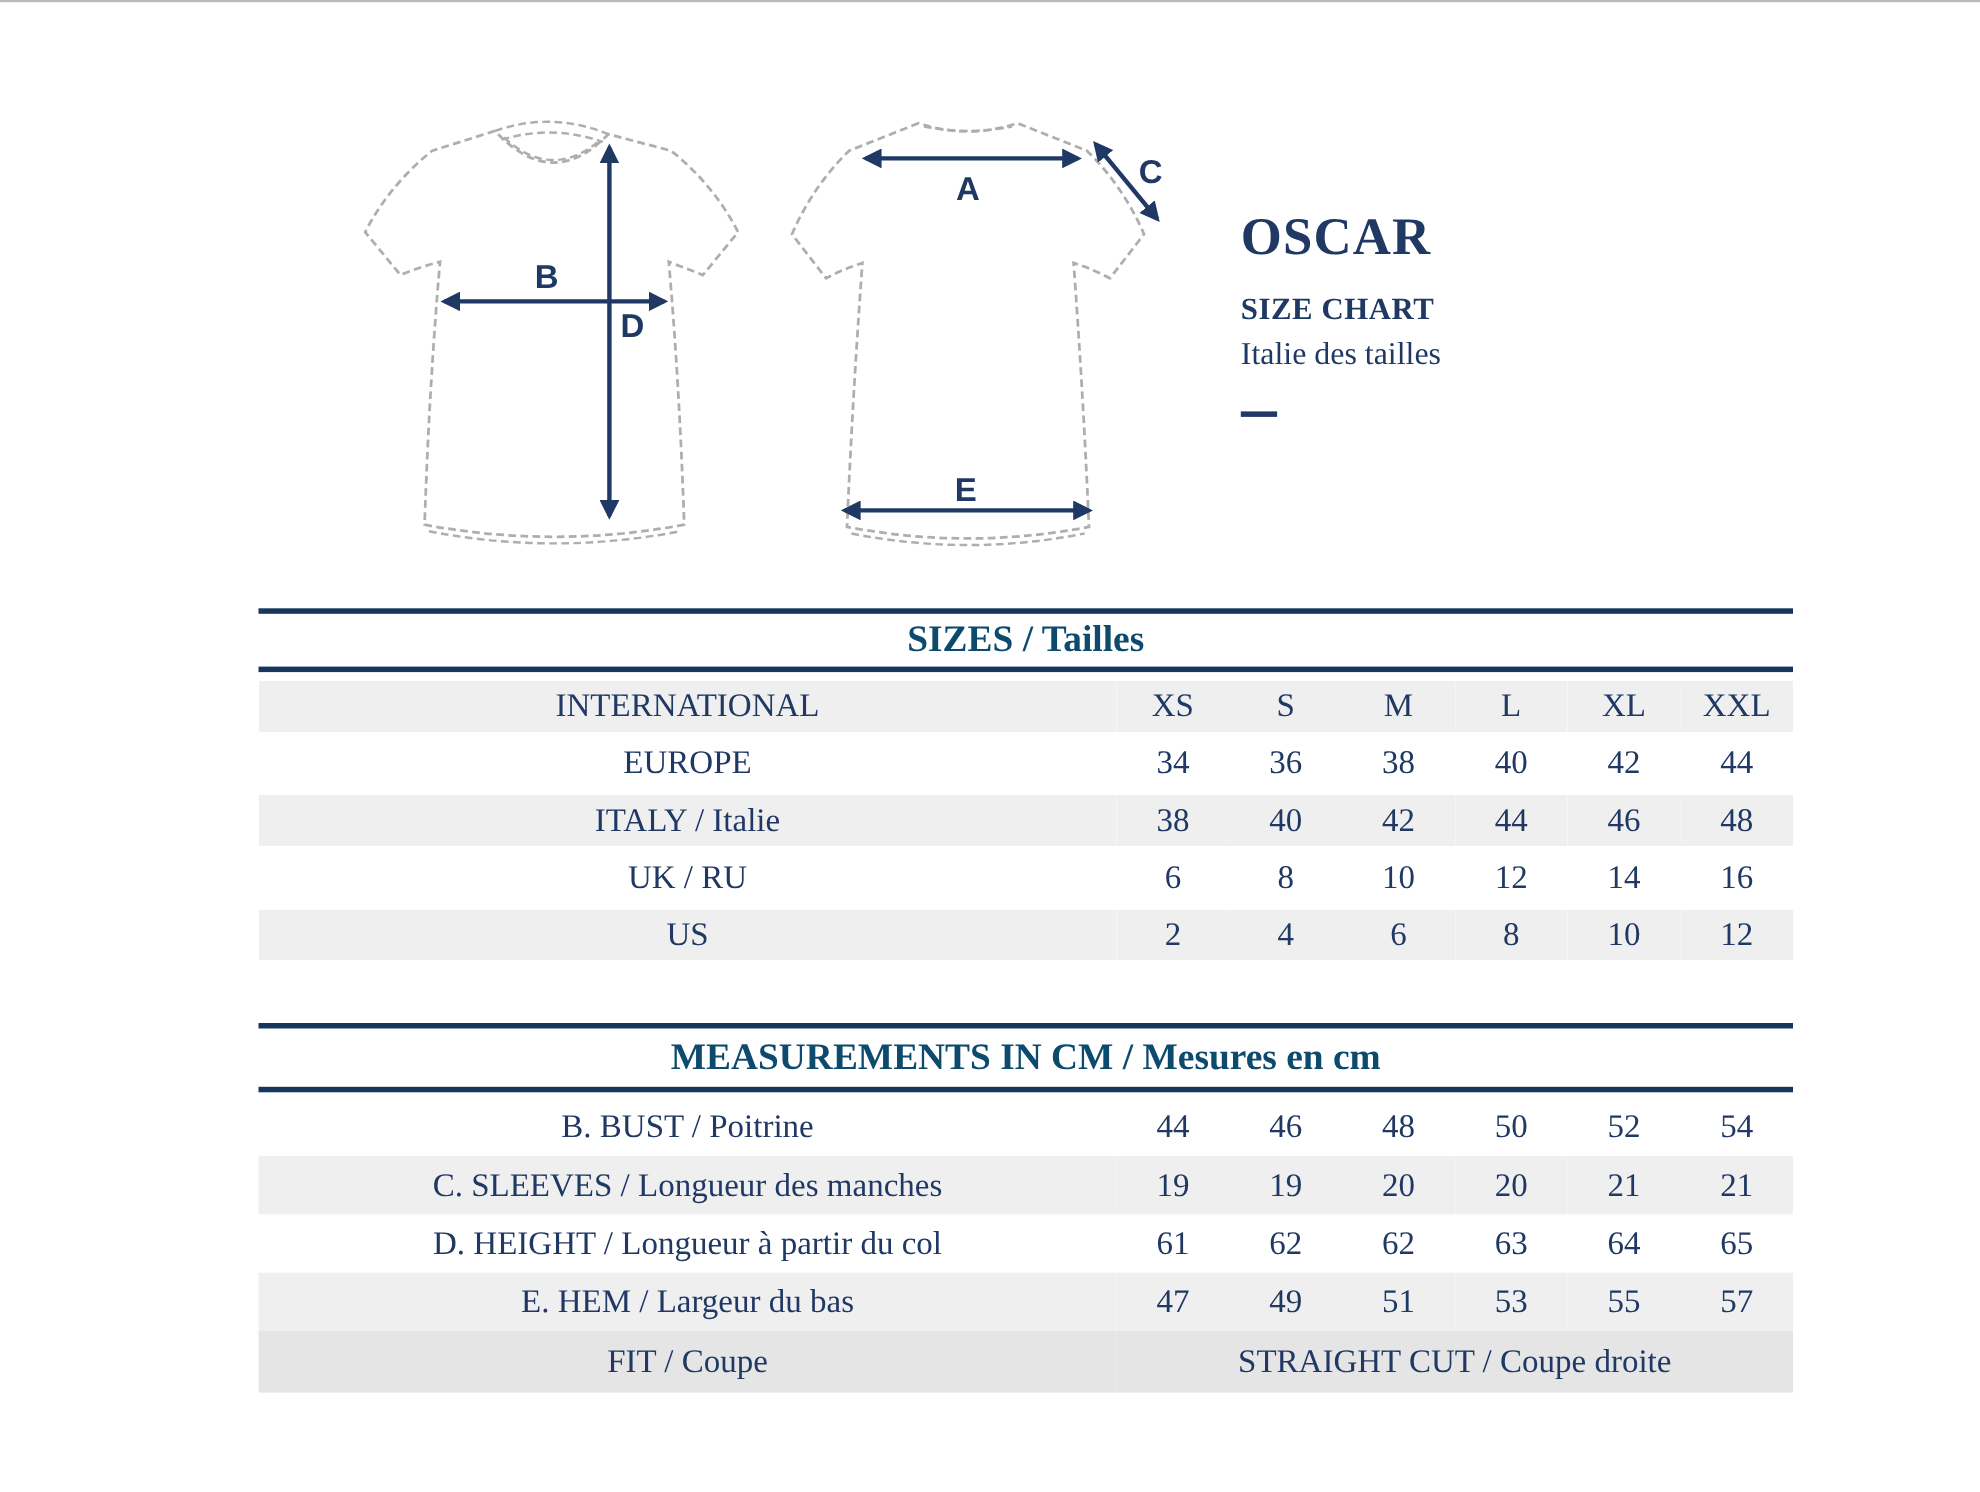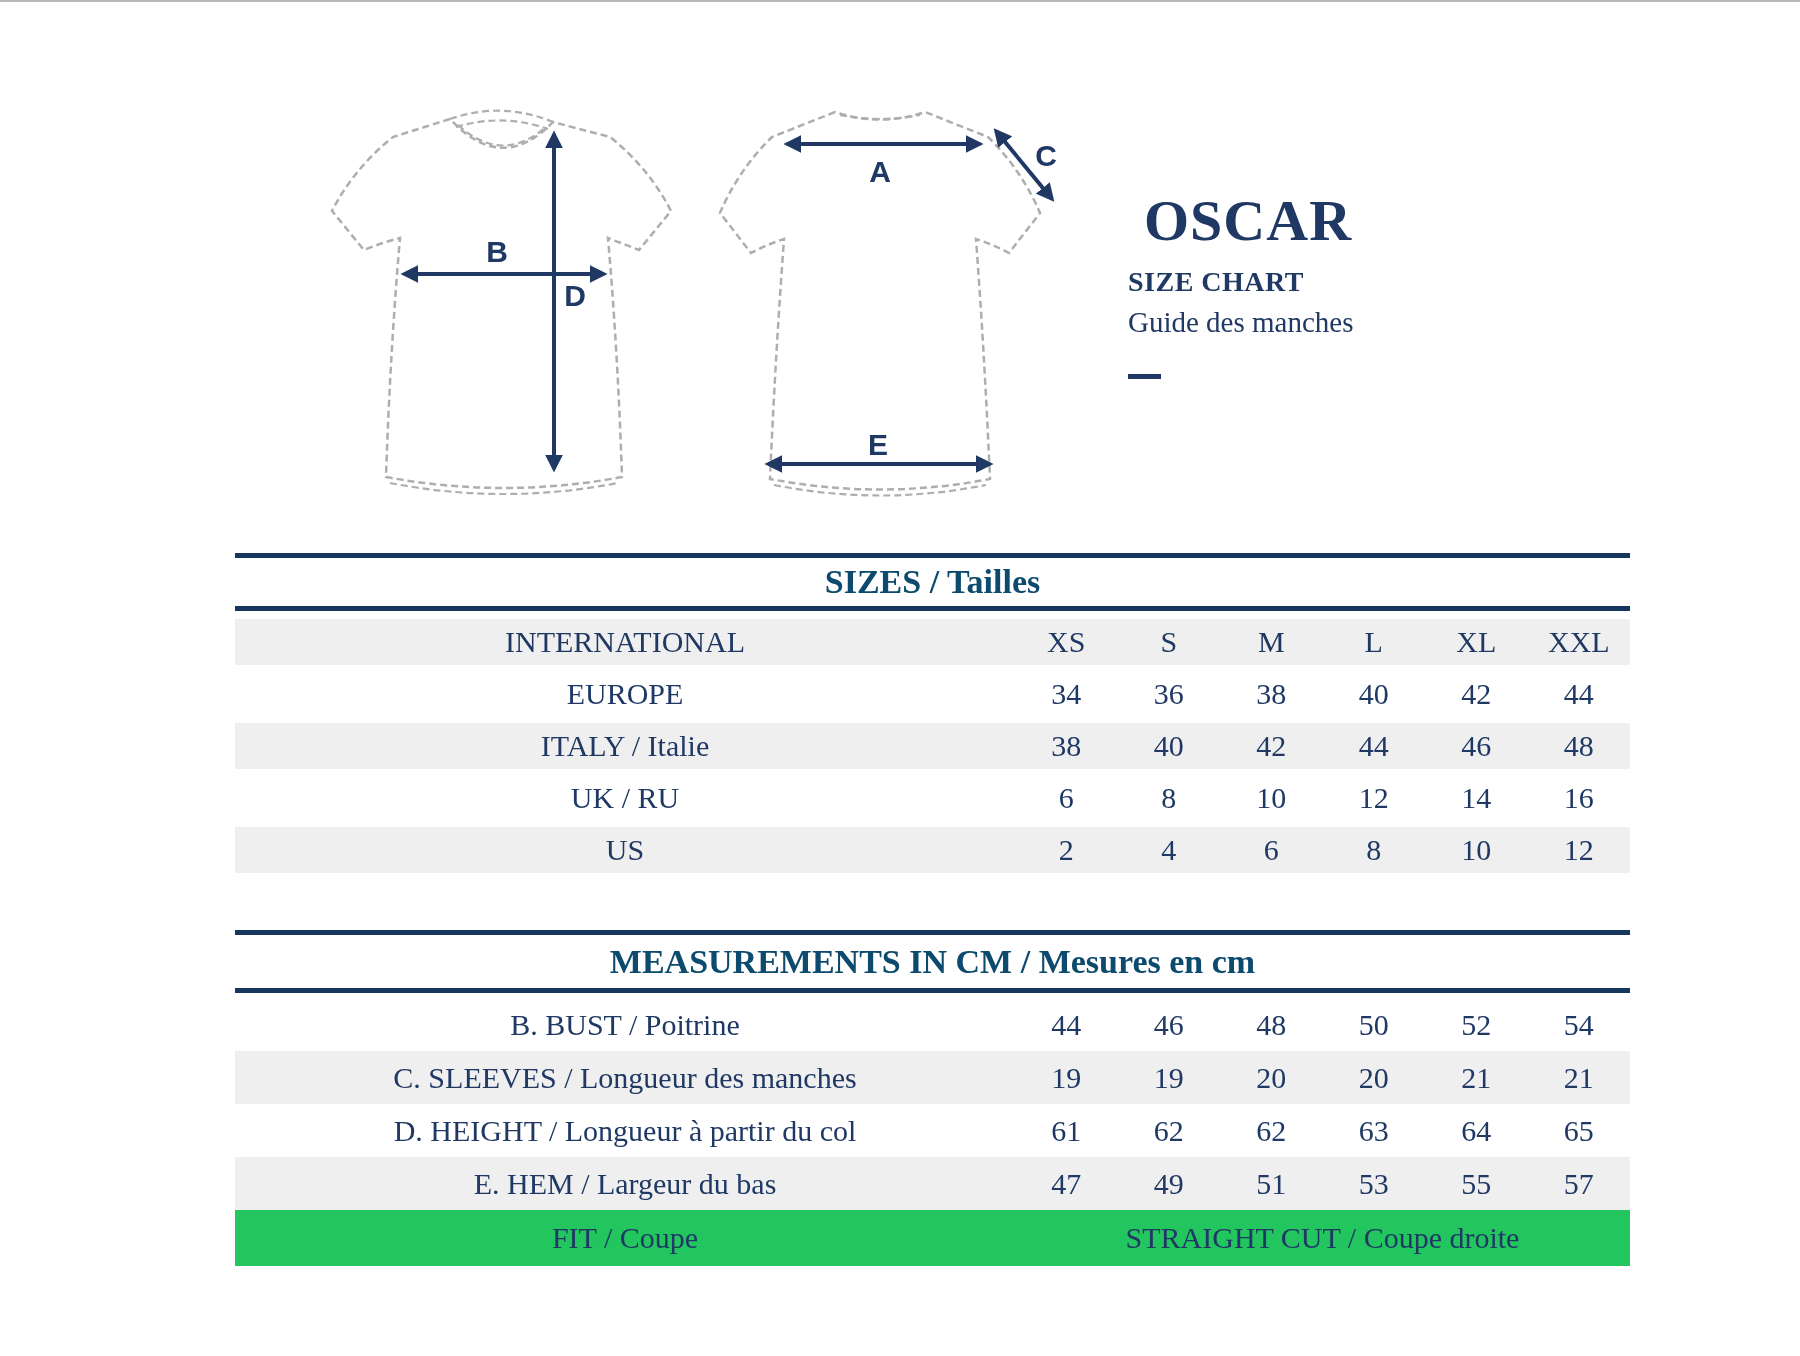--- a/index.html
+++ b/index.html
@@ -11,21 +11,21 @@
   }
   
   .diagram { position:absolute; left:290px; top:85px; width:810px; height:425px; }
   .shirt { fill:#ffffff; stroke:#aeaeae; stroke-width:2.5; stroke-dasharray:7 4; }
   .shirt-line { fill:none; stroke:#aeaeae; stroke-width:2.2; stroke-dasharray:7 4; }
   .arrow { stroke:#1f3864; stroke-width:4; fill:none; }
   .arrow-label { fill:#1f3864; font-family:"Liberation Sans", sans-serif;
                  font-size:30px; font-weight:bold; text-anchor:middle; }
   
   .title-block { position:absolute; left:1128px; top:0; width:420px; color:#1f3864; }
-  .brand   { position:absolute; left:16px; top:186px; font-size:58px; font-weight:bold;
+  .brand   { position:absolute; left:0; top:186px; font-size:48px; font-weight:bold;
              letter-spacing:1px; line-height:1.15; white-space:nowrap; }
   .chart-title { position:absolute; left:0; top:262px; font-size:28px; font-weight:bold;
              letter-spacing:0.5px; line-height:36px; white-space:nowrap; }
   .chart-subtitle { position:absolute; left:0; top:303px; font-size:29px;
              line-height:34px; white-space:nowrap; }
   .dash-bar { position:absolute; left:0; top:372px; width:33px; height:5px; background:#1f3864; }
   
   .section { position:absolute; left:235px; width:1395px; }
   .sizes-section { top:551px; }
   .meas-section  { top:928px; }
@@ -40,21 +40,21 @@
   table.tbl td { padding:0; box-sizing:border-box; }
   col.lbl-col { width:780px; }
   
   .sizes-tbl td { height:52px; line-height:40px;
                   border-top:6px solid transparent; border-bottom:6px solid transparent;
                   background-clip:padding-box; }
   .sizes-tbl tbody tr:nth-child(odd) td { background-color:#efefef; }
   
   .meas-tbl tbody.rows td { height:53px; line-height:53px; }
   .meas-tbl tbody.rows tr:nth-child(even) td { background-color:#efefef; }
-  .meas-tbl tbody.fit td { height:56px; line-height:56px; background-color:#22c55e; }
+  .meas-tbl tbody.fit td { height:56px; line-height:56px; background-color:#e5e5e5; }
 </style>
 </head>
 <body>
 
 <div class="page">
 
   <svg class="diagram" viewBox="0 0 810 425" xmlns="http://www.w3.org/2000/svg">
     <defs>
       <marker id="ah" viewBox="0 0 10 10" refX="8" refY="5" markerWidth="4.5" markerHeight="4.5" orient="auto-start-reverse">
         <path d="M0,0 L10,5 L0,10 z" fill="#1f3864"></path>
@@ -90,21 +90,21 @@
     <text class="arrow-label" x="207" y="175">B</text>
     <text class="arrow-label" x="285" y="219">D</text>
     <text class="arrow-label" x="590" y="95">A</text>
     <text class="arrow-label" x="756" y="79">C</text>
     <text class="arrow-label" x="588" y="368">E</text>
   </svg>
 
   <div class="title-block">
     <div class="brand">OSCAR</div>
     <div class="chart-title">SIZE CHART</div>
-    <div class="chart-subtitle">Guide des manches</div>
+    <div class="chart-subtitle">Italie des tailles</div>
     <div class="dash-bar"></div>
   </div>
 
   <div class="section sizes-section">
     <div class="section-rule"></div>
     <div class="section-title">SIZES / Tailles</div>
     <div class="section-rule"></div>
     <table class="tbl sizes-tbl">
       <colgroup>
           <col class="lbl-col">

